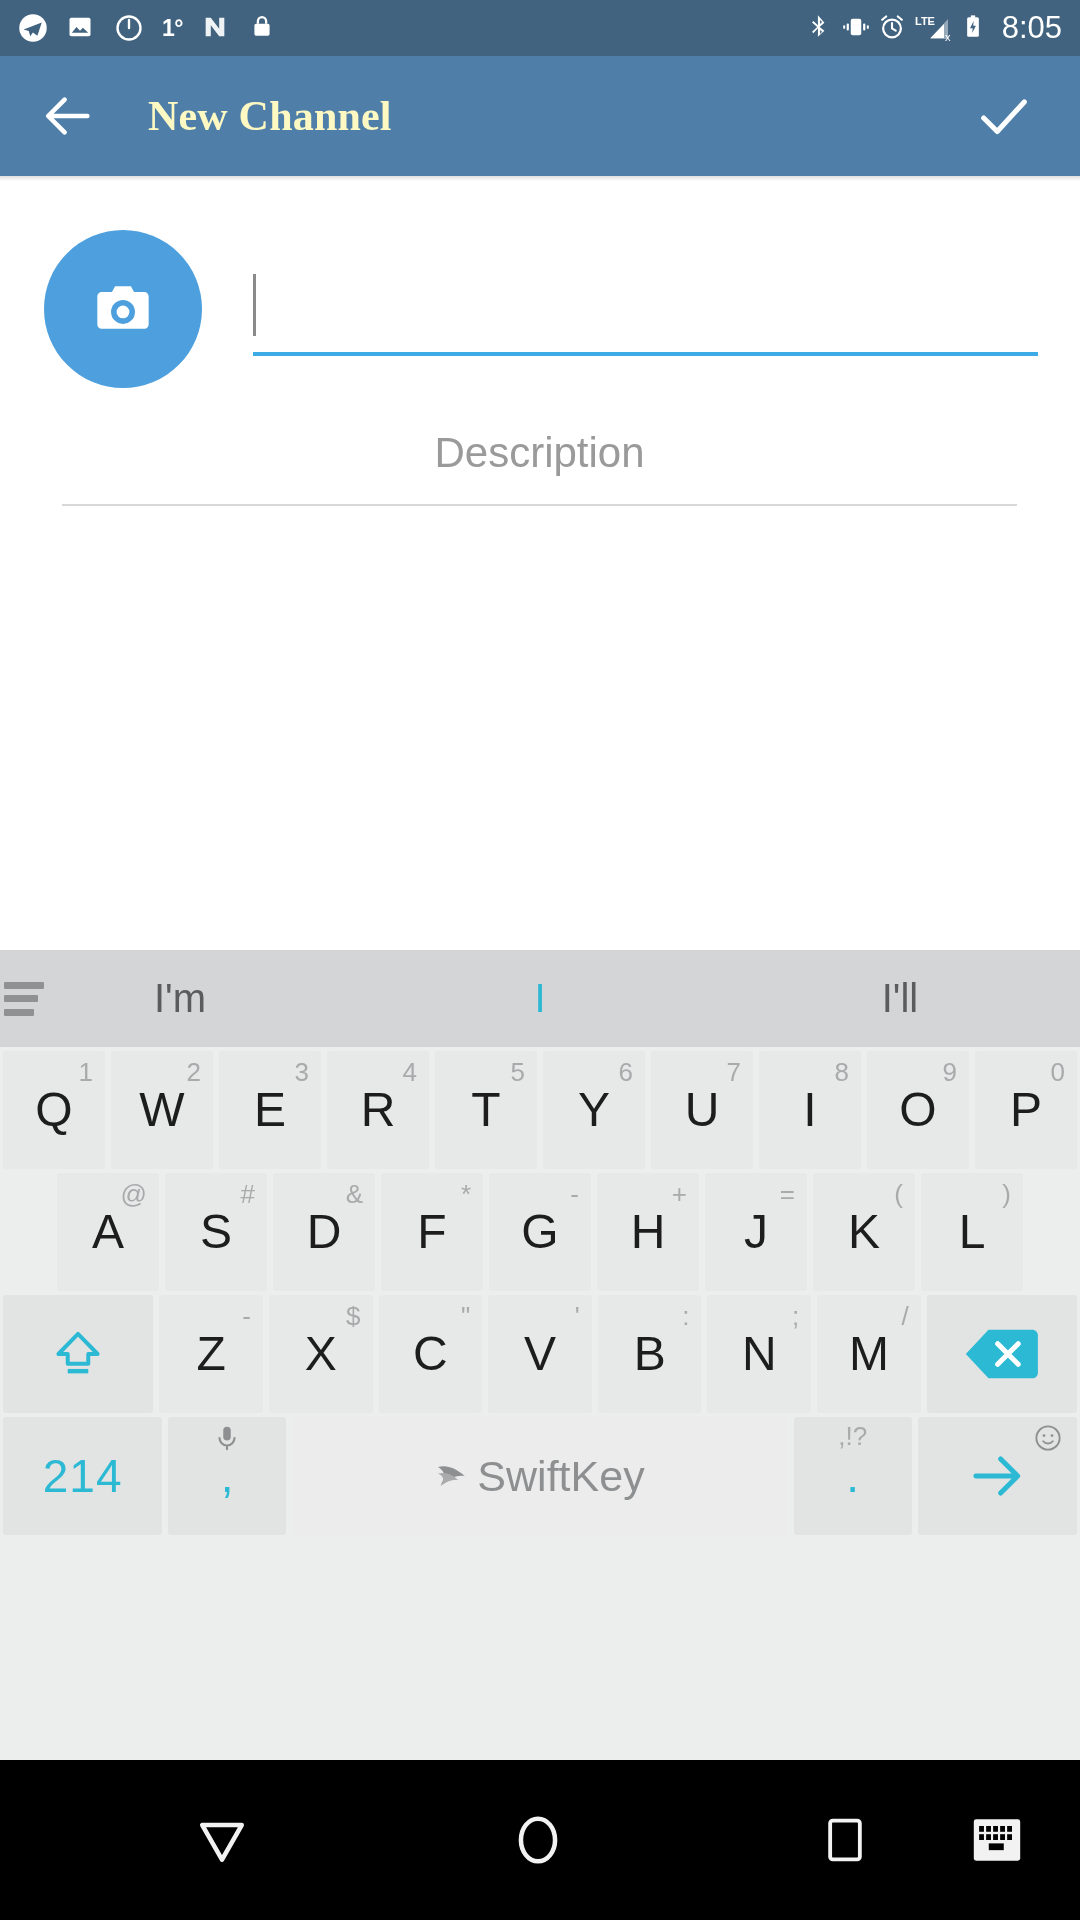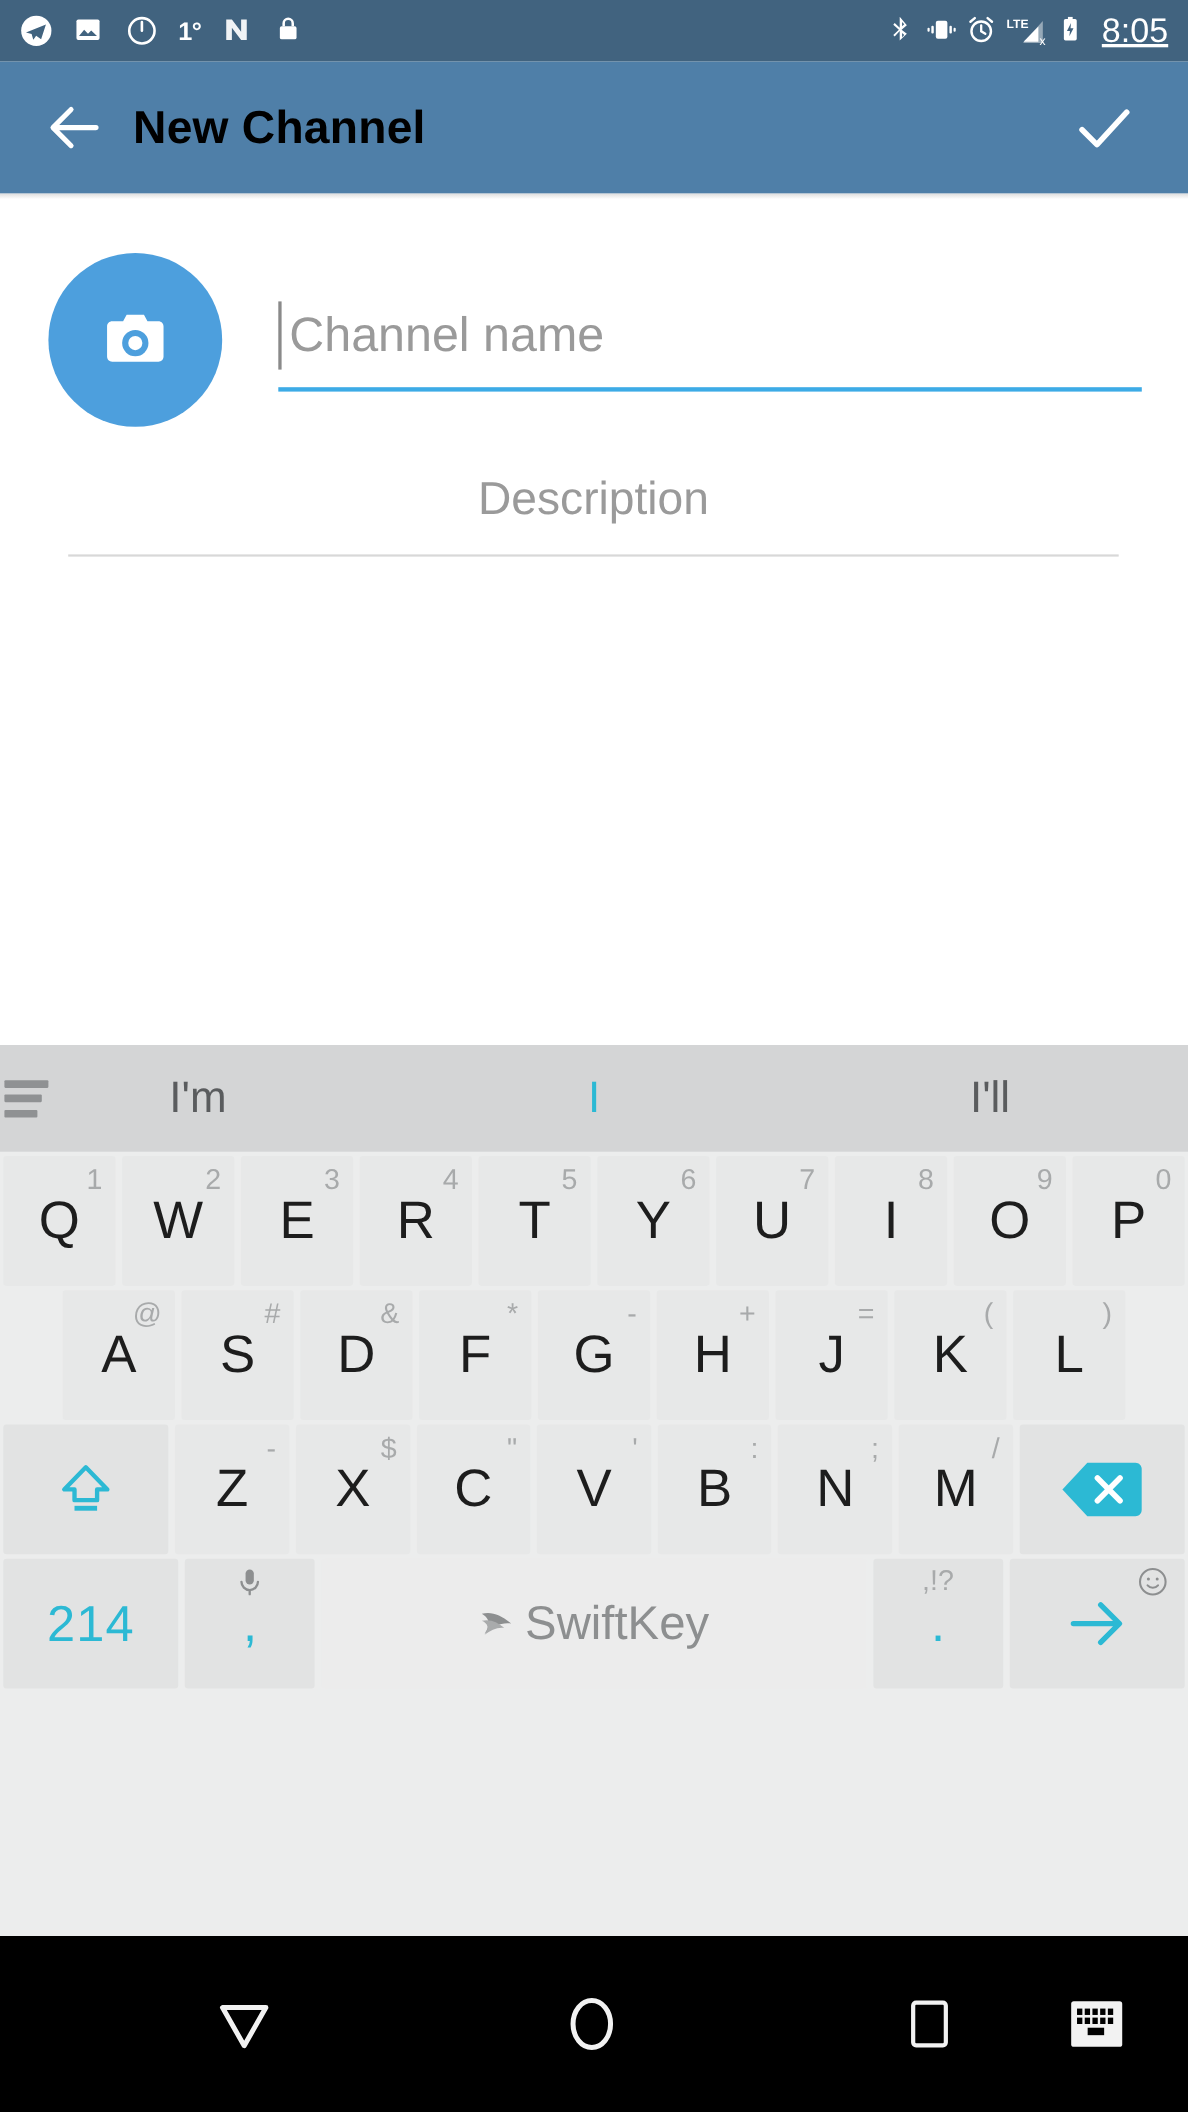--- a/index.html
+++ b/index.html
@@ -14,31 +14,31 @@
   
   .statusbar {
     position: absolute; left: 0; top: 0; width: 1080px; height: 56px;
     background: #41637f; display: flex; align-items: center;
     padding: 0 18px; color: #ffffff;
   }
   .sb-left { display: flex; align-items: center; gap: 18px; }
   .sb-right { display: flex; align-items: center; gap: 6px; margin-left: auto; }
   .sb-ico { width: 30px; height: 30px; display: block; }
   .sb-temp { font-size: 23px; font-weight: 700; letter-spacing: -0.5px; line-height: 1; }
-  .sb-clock { font-size: 31px; font-weight: 400; margin-left: 6px; letter-spacing: 0px; text-decoration: underline; }
+  .sb-clock { font-size: 31px; font-weight: 400; margin-left: 6px; letter-spacing: 0px; }
 
   
   .appbar {
     position: absolute; left: 0; top: 56px; width: 1080px; height: 120px;
     background: #4f7fa8; display: flex; align-items: center;
   }
   .appbar-back { width: 64px; height: 64px; margin-left: 36px; display:flex; align-items:center; justify-content:center; }
   .appbar-title {
-    color: #000000; font-size: 42px; font-weight: 700;
-    margin-left: 21px; letter-spacing: 0.2px;
+    color: #fef9c3; font-size: 42px; font-weight: 700;
+    margin-left: 48px; letter-spacing: 0.2px; font-family: Liberation Serif, serif;
   }
   .appbar-done { margin-left: auto; margin-right: 44px; width: 64px; height: 64px; display:flex; align-items:center; justify-content:center; }
 
   
   .content {
     position: absolute; left: 0; top: 176px; width: 1080px; height: 774px;
     background: #ffffff;
   }
   .content-shadow {
     position:absolute; left:0; top:0; width:1080px; height:5px;
@@ -219,21 +219,20 @@
       <div class="avatar">
         <svg viewBox="0 0 24 24" width="70" height="70">
           <path d="M9.3 4.2h5.4l1.1 2h3.4c.9 0 1.6.7 1.6 1.6v9.4c0 .9-.7 1.6-1.6 1.6H4.8c-.9 0-1.6-.7-1.6-1.6V7.8c0-.9.7-1.6 1.6-1.6h3.4z" fill="#fff"></path>
           <circle cx="12" cy="13" r="4.1" fill="#4d9fdd"></circle>
           <circle cx="12" cy="13" r="2.2" fill="#fff"></circle>
         </svg>
       </div>
 
       <div class="name-field">
         <span class="name-caret"></span>
-        <span class="name-placeholder">Channel name</span>
         <span class="name-underline"></span>
       </div>
     </div>
 
     <div class="desc-field">
       <div class="desc-placeholder">Description</div>
       <div class="desc-underline"></div>
     </div>
 
   </div>

